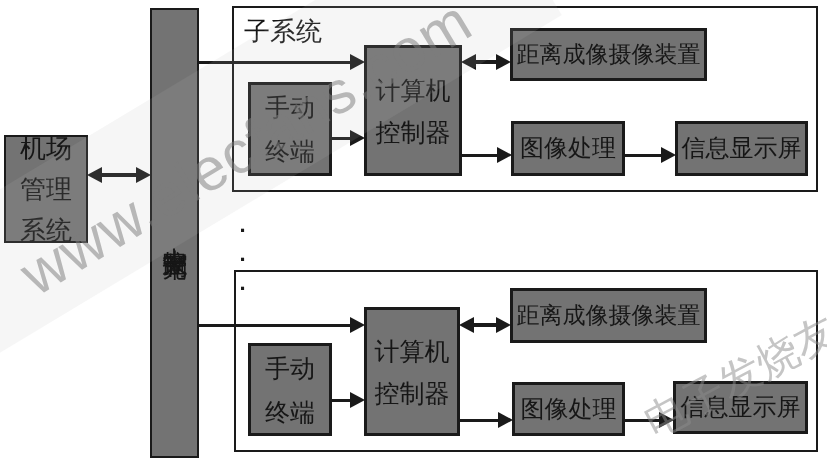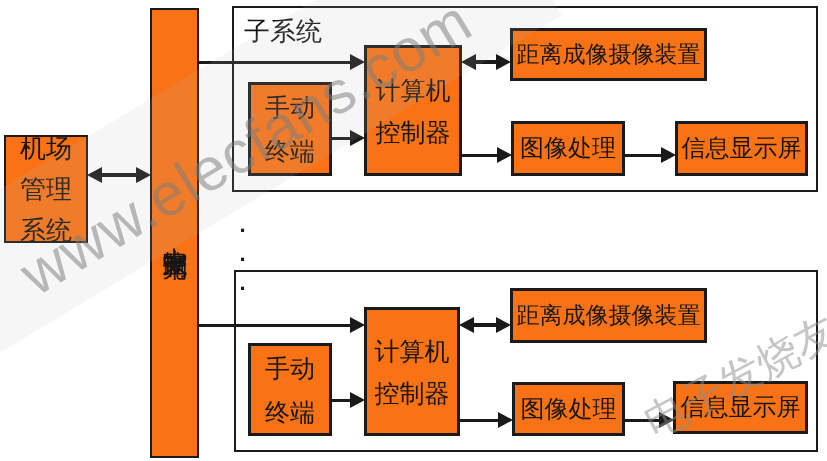--- a/index.html
+++ b/index.html
@@ -4,21 +4,21 @@
 <style>
   html,body { margin:0; padding:0; background:#ffffff; }
   #stage {
     position:relative; width:827px; height:461px;
     background:#ffffff; overflow:hidden;
     font-family:"Liberation Sans", sans-serif;
     color:#161616;
   }
   .box {
     position:absolute; box-sizing:border-box;
-    border:3px solid #1a1a1a; background:#f97316;
+    border:3px solid #1a1a1a; background:#737373;
     display:flex; align-items:center; justify-content:center;
     text-align:center; white-space:pre-line; line-height:1.35;
   }
   .frame {
     position:absolute; box-sizing:border-box;
     border:2px solid #1a1a1a; background:transparent;
   }
   .plain-label { position:absolute; white-space:nowrap; }
   
   .arrow { position:absolute; display:flex; align-items:center; height:20px; }

